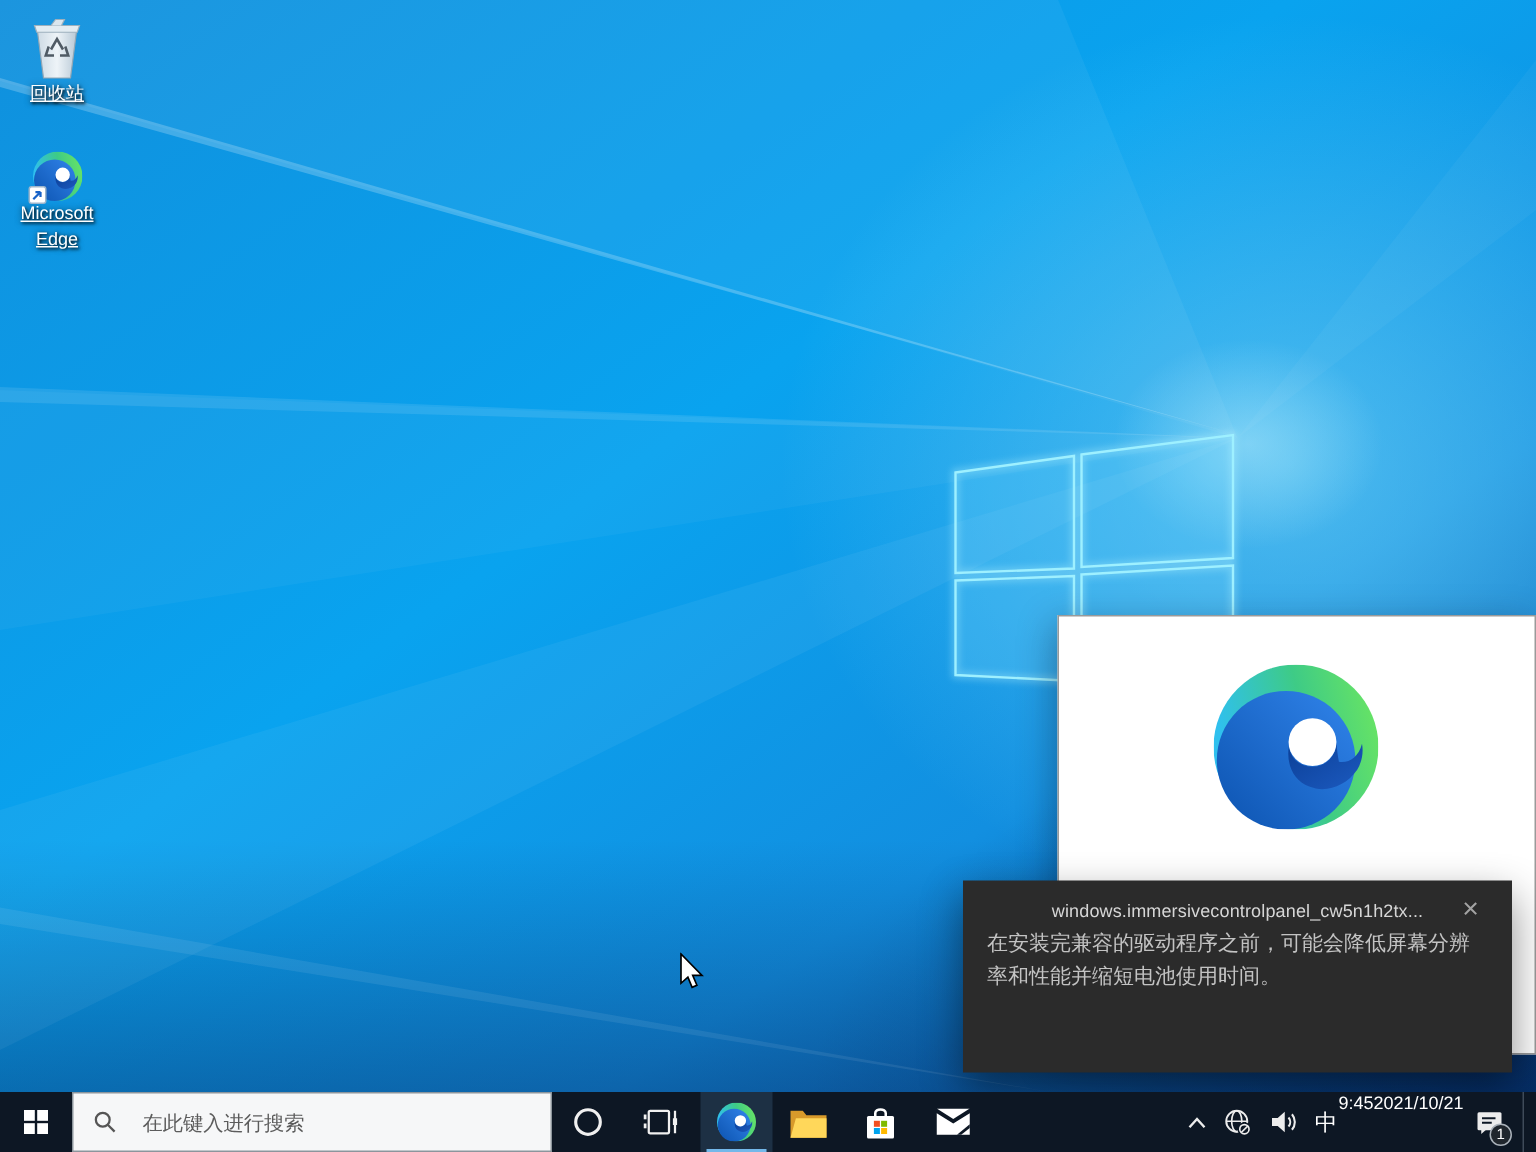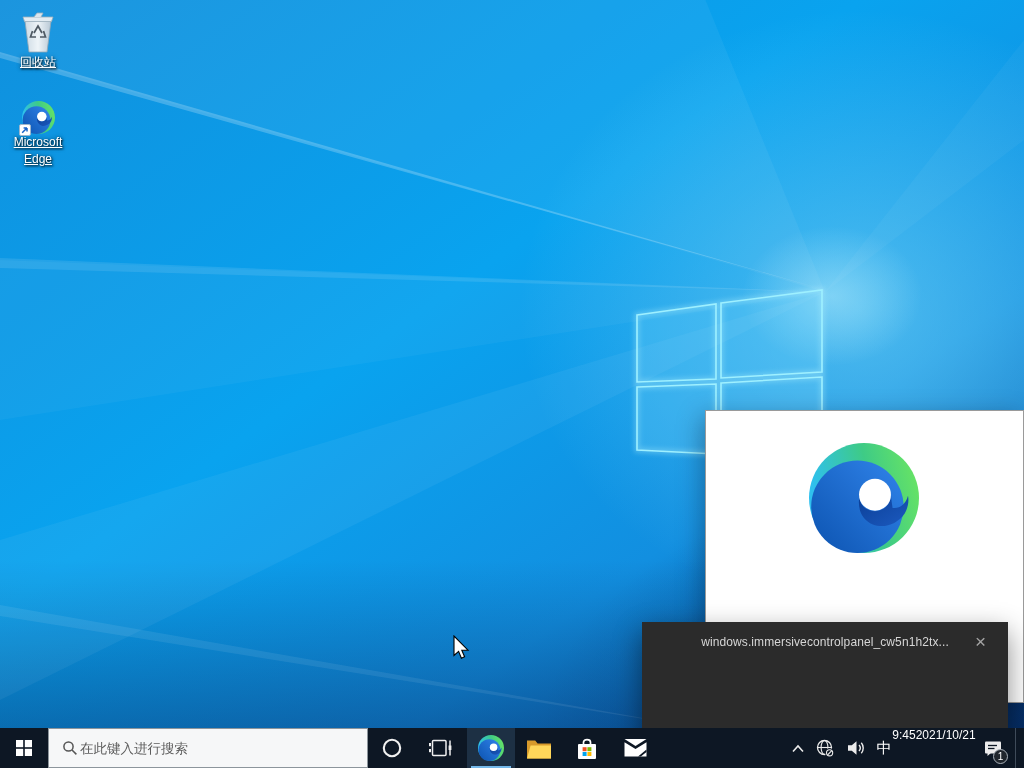--- a/index.html
+++ b/index.html
@@ -21,36 +21,36 @@
   .shortcut-ovl{position:absolute;left:-3px;bottom:-2px;width:12px;height:12px;background:#fff;
       border:1px solid #9db6cc;border-radius:2px;box-sizing:border-box;}
 
   
   #edge-window{left:705px;top:410px;width:319px;height:293px;background:#ffffff;
       border:1px solid #9a9a9a;box-sizing:border-box;box-shadow:-4px 6px 22px rgba(0,20,50,.35);}
   #edge-window .big-logo{position:absolute;left:103px;top:32px;width:110px;height:110px;}
 
   
   #toast{left:642px;top:587px;width:366px;height:128px;background:#2b2b2b;
-      box-shadow:0 10px 26px rgba(0,0,0,.45);color:#fff;box-sizing:border-box;z-index:5;margin-top:35px;}
+      box-shadow:0 10px 26px rgba(0,0,0,.45);color:#fff;box-sizing:border-box;z-index:5;}
   #toast .head{padding-top:13px;text-align:center;font-size:12px;color:#d6d6d6;letter-spacing:.1px;}
   #toast .close{position:absolute;right:22px;top:10px;font-size:19px;line-height:19px;
       color:#a3a3a3;font-weight:400;cursor:default;}
   #toast .title{margin:11px 16px 0;font-size:15px;font-weight:bold;color:#ffffff;}
   #toast .body{margin:3px 16px 0;font-size:14px;line-height:22px;color:#c3c3c3;}
 
   
   #taskbar{left:0;top:728px;width:1024px;height:40px;background:#0d1724;display:flex;
       align-items:stretch;z-index:10;}
   .tb-btn{width:48px;display:grid;place-items:center;position:relative;}
   .tb-btn.active{background:#1d3044;}
   .tb-btn.active::after{content:"";position:absolute;left:4px;right:4px;bottom:0;height:2.5px;
       background:#74b8ea;}
   #search-box{width:320px;background:#f6f7f8;border:1px solid #8c959c;box-sizing:border-box;
-      display:flex;align-items:center;padding-left:13px;gap:0;}
+      display:flex;align-items:center;padding-left:13px;gap:15px;}
   #search-box input{border:none;outline:none;background:transparent;font-size:13.5px;width:250px;
       font-family:"Liberation Sans","DejaVu Sans",sans-serif;color:#333;}
   #search-box input::placeholder{color:#5c5c5c;opacity:1;}
   .tb-spacer{width:3px;}
   #tray{margin-left:auto;display:flex;align-items:stretch;color:#ececec;}
   .tray-item{display:grid;place-items:center;position:relative;}
   #tray-chevron{width:22px;} #tray-net{width:32px;} #tray-vol{width:30px;} #tray-ime{width:26px;}
   #tray-ime span{font-size:15px;color:#fff;}
   #tray-clock{width:74px;text-align:center;font-size:12px;line-height:14.5px;color:#fff;
       display:flex;flex-direction:row;justify-content:center;}
@@ -190,20 +190,21 @@
 
 <div id="edge-window" class="abs">
   <svg class="big-logo" width="110" height="110">
     <use href="#edgeLogo"></use>
   </svg>
 </div>
 
 <div id="toast" class="abs">
   <div class="head">windows.immersivecontrolpanel_cw5n1h2tx...</div>
   <div class="close">×</div>
+  <div class="body">在安装完兼容的驱动程序之前，可能会降低屏幕分辨率和性能并缩短电池使用时间。</div>
 </div>
 
 <div id="taskbar" class="abs">
 
   <div class="tb-btn">
     <svg width="16" height="16" viewBox="0 0 16 16">
       <rect x="0" y="0" width="7.2" height="7.2" fill="#fff"></rect>
       <rect x="8.8" y="0" width="7.2" height="7.2" fill="#fff"></rect>
       <rect x="0" y="8.8" width="7.2" height="7.2" fill="#fff"></rect>
       <rect x="8.8" y="8.8" width="7.2" height="7.2" fill="#fff"></rect>

